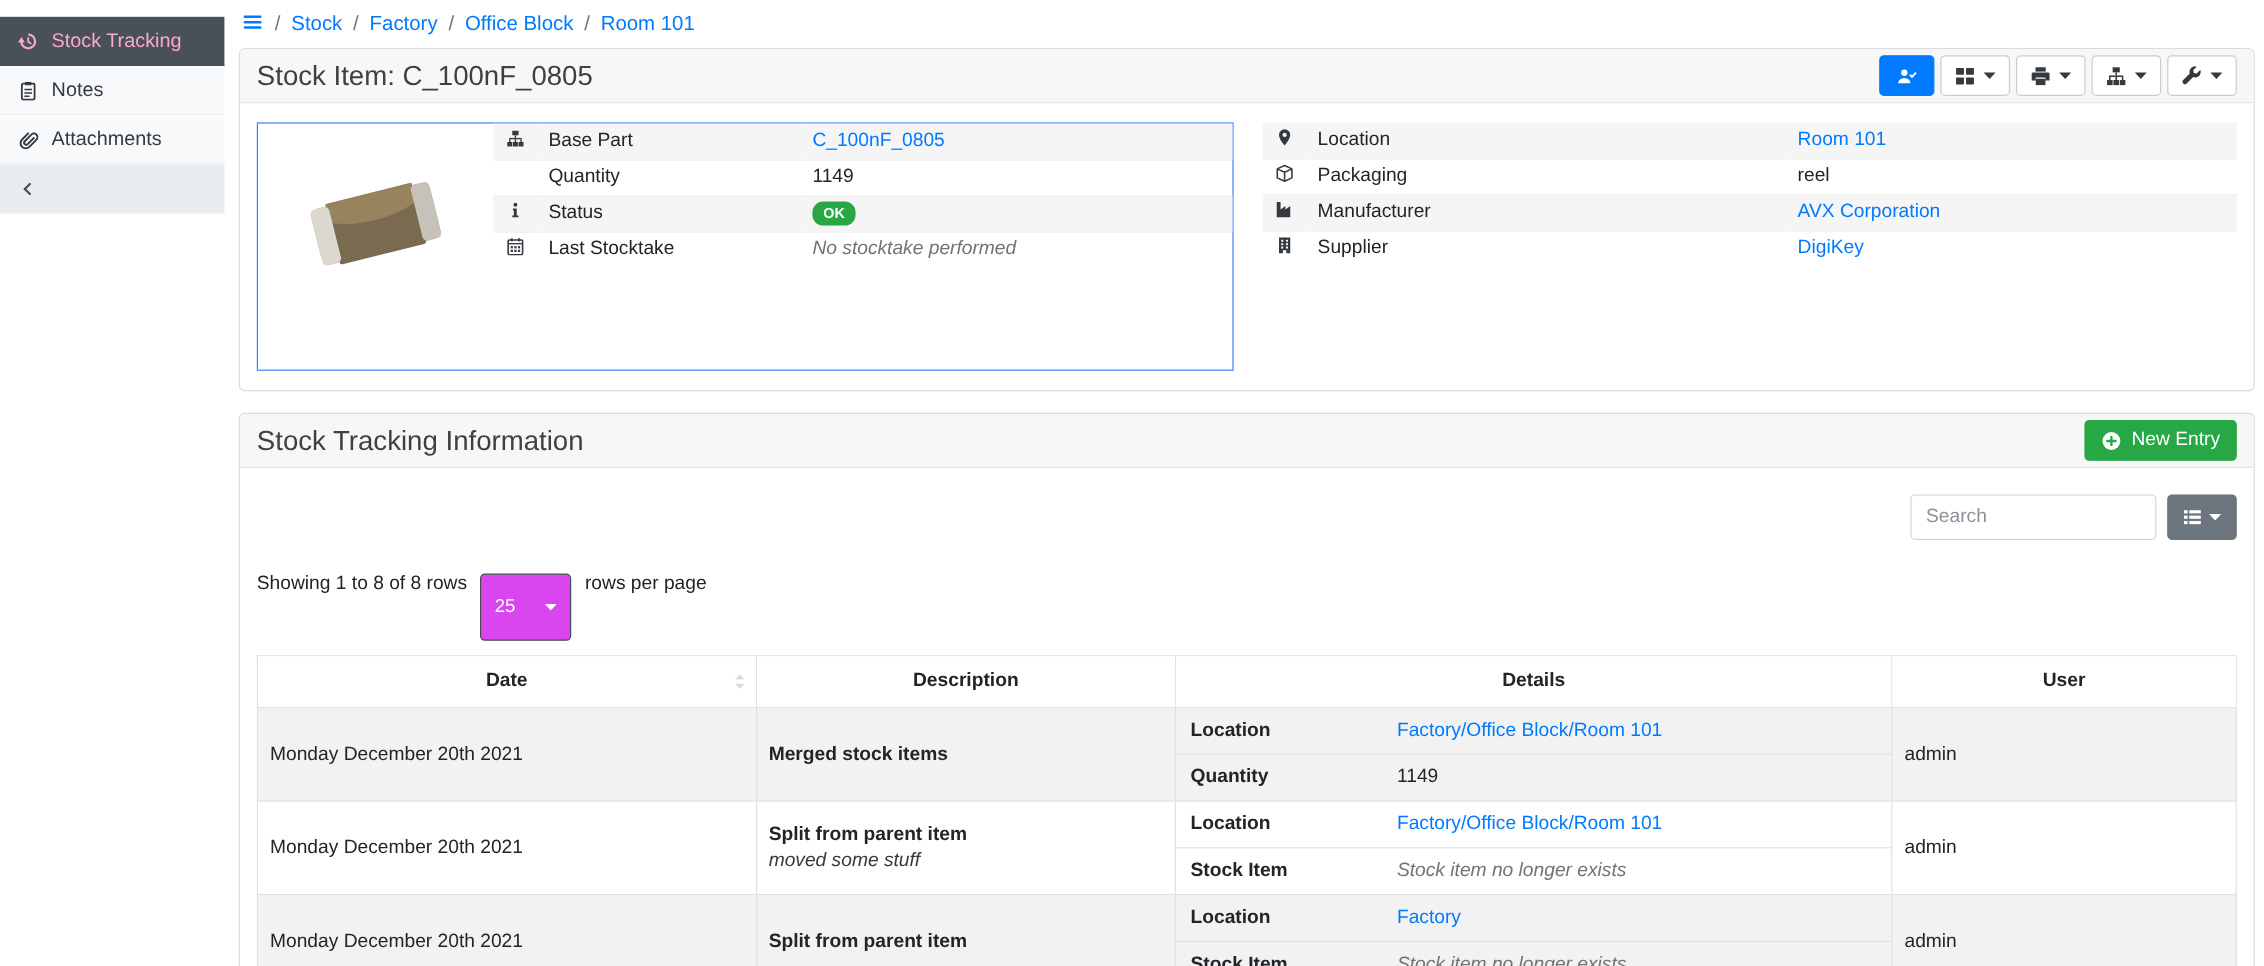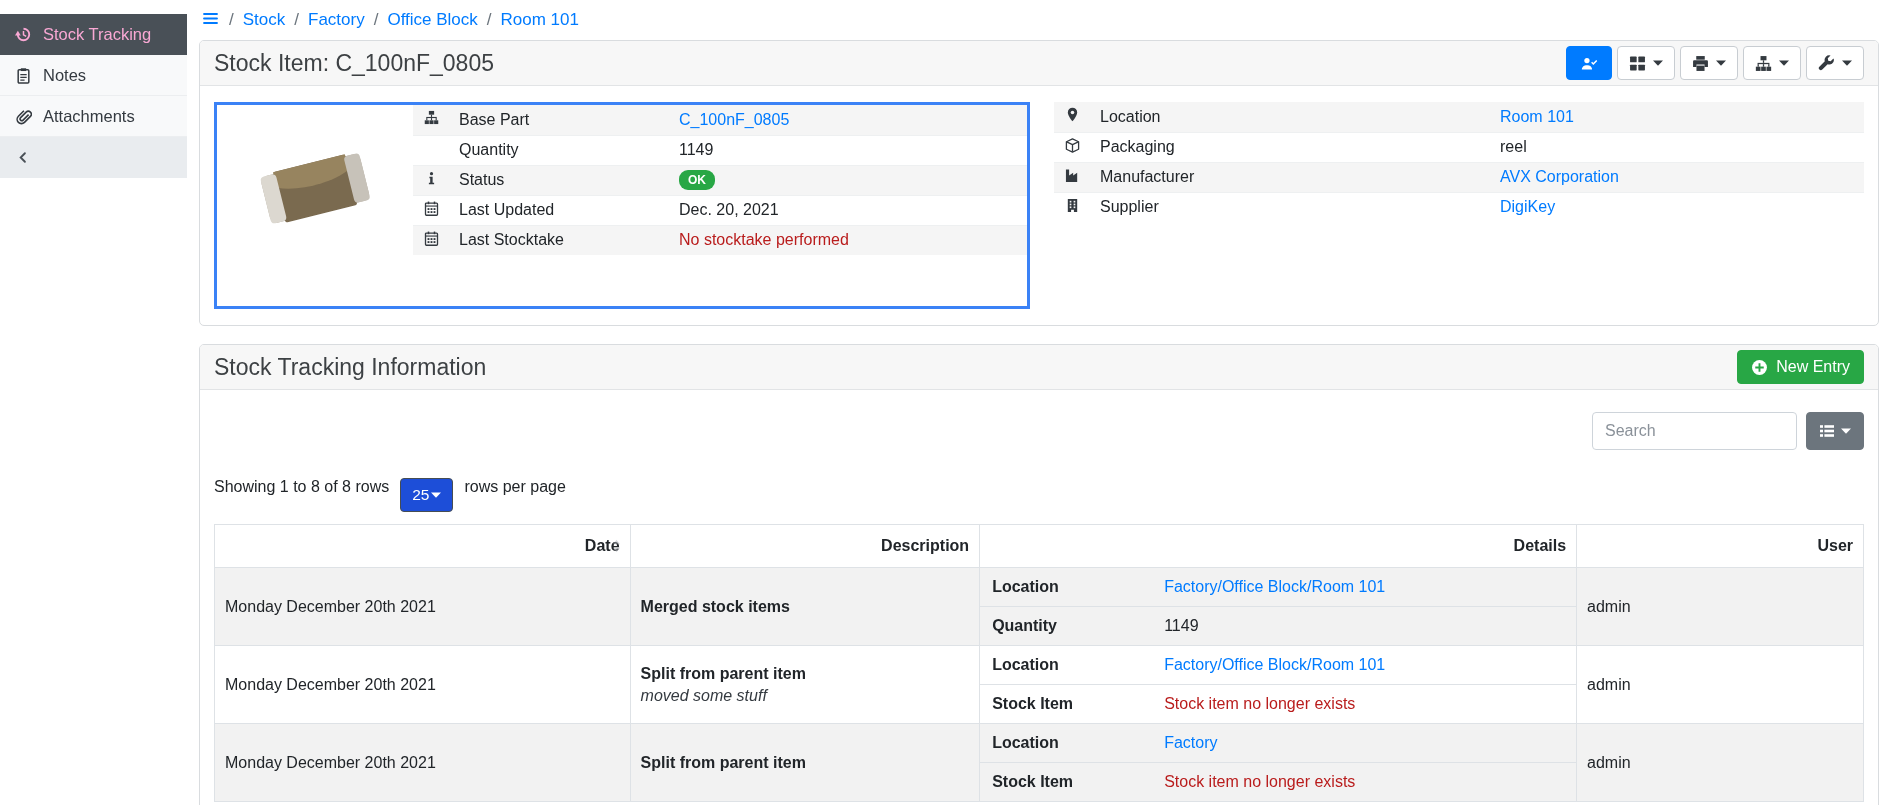--- a/index.html
+++ b/index.html
@@ -37,59 +37,59 @@
   .toolbar{display:flex;gap:5px}
   .tb-btn{display:inline-flex;align-items:center;justify-content:center;gap:7px;height:34px;
     min-width:46px;padding:0 11px;border-radius:4px;border:1px solid #c8cdd2;background:#fff;
     color:#343a40;cursor:pointer}
   .tb-btn .icon{width:17px;height:17px}
   .tb-btn .caret{width:10px;height:6px}
   .tb-btn.primary{background:#007bff;border-color:#007bff;color:#fff}
 
   
   .details-body{display:flex;gap:24px;padding:16px 14px}
-  .media-box{flex:1;display:flex;align-items:flex-start;border:3px solid #3b82f6;min-height:207px;background:#fff}
+  .media-box{flex:1;display:flex;align-items:flex-start;border:1px solid #3b82f6;min-height:207px;background:#fff}
   .thumb{width:196px;flex:0 0 196px;display:flex;align-items:center;justify-content:center;padding:20px 10px}
   .thumb svg{width:150px;height:125px}
   .right-box{flex:1}
 
   .kv-table{width:100%;border-collapse:collapse;font-size:16px}
   .kv-table td{padding:4px 10px;height:30px;border-top:1px solid #eef0f1;vertical-align:middle}
   .kv-table tr:first-child td{border-top:none}
   .kv-table tr:nth-child(odd){background:#f5f5f5}
   .kv-table td.ic{width:36px;text-align:center;color:#343a40}
   .kv-table td.ic .icon{width:15px;height:15px}
   .kv-left td.k{width:220px}
   .kv-right td.k{width:400px}
   .badge-ok{display:inline-block;background:#28a745;color:#fff;font-size:12px;font-weight:bold;
     line-height:1;padding:4px 9px;border-radius:9px}
-  .muted-italic{color:#b91c1c}
+  .muted-italic{font-style:italic;color:#737373}
 
   
   .btn-new-entry{display:inline-flex;align-items:center;gap:8px;background:#28a745;
     border:1px solid #28a745;color:#fff;font-size:16px;padding:7px 13px;border-radius:4px;cursor:pointer}
   .btn-new-entry .icon{width:17px;height:17px}
 
   .panel-body2{padding:14px}
   .table-controls{display:flex;justify-content:flex-end;align-items:center;gap:9px;padding:8px 0 0}
   .search-input{width:205px;height:38px;border:1px solid #ced4da;border-radius:4px;
     padding:0 12px;font-size:16px;color:#495057}
   .search-input::placeholder{color:#8a9199}
   .btn-columns{display:inline-flex;align-items:center;justify-content:center;gap:6px;width:58px;height:38px;
     background:#6c757d;border:1px solid #6c757d;border-radius:4px;color:#fff;cursor:pointer}
   .btn-columns .icon{width:16px;height:16px}
   .btn-columns .caret,.btn-pagesize .caret{width:10px;height:6px}
 
   .pagination-info{display:flex;align-items:flex-start;gap:11px;margin:28px 0 12px;color:#212529}
-  .btn-pagesize{display:inline-flex;align-items:center;gap:2px;background:#1d4ed8;
-    border:1px solid #464d53;color:#fff;font-size:15.5px;padding:7px 11px;border-radius:4px;cursor:pointer}
+  .btn-pagesize{display:inline-flex;align-items:center;gap:25px;background:#d946ef;
+    border:1px solid #464d53;color:#fff;font-size:15.5px;padding:18px 11px;border-radius:4px;cursor:pointer}
 
   .data-table{width:100%;border-collapse:collapse;font-size:16px}
   .data-table th,.data-table td{border:1px solid #dee2e6}
-  .data-table th{text-align:right;font-weight:bold;padding:12px 10px;position:relative;background:#fff}
+  .data-table th{text-align:center;font-weight:bold;padding:12px 10px;position:relative;background:#fff}
   .data-table th:nth-child(1){width:25.2%}
   .data-table th:nth-child(2){width:21.2%}
   .data-table th:nth-child(3){width:36.2%}
   .data-table th .sort{position:absolute;right:8px;top:50%;transform:translateY(-50%);
     width:11px;height:15px;color:#aab0b6}
   .data-table tbody tr:nth-child(odd){background:#f2f2f2}
   .data-table td{vertical-align:middle;padding:10px}
   .data-table td.c-details{padding:0;vertical-align:top}
   .desc-title{font-weight:bold}
   .desc-note{font-style:italic;margin-top:4px;color:#343a40}
@@ -297,38 +297,20 @@
                         <rect x="1.6" y="2.2" width="12.8" height="13" rx="1" fill="none" stroke="currentColor" stroke-width="1.4"></rect>
                         <rect x="1.6" y="4.8" width="12.8" height="1.2"></rect>
                         <rect x="3.8" y="7.6" width="2" height="2"></rect>
                         <rect x="7" y="7.6" width="2" height="2"></rect>
                         <rect x="10.2" y="7.6" width="2" height="2"></rect>
                         <rect x="3.8" y="10.8" width="2" height="2"></rect>
                         <rect x="7" y="10.8" width="2" height="2"></rect>
                         <rect x="10.2" y="10.8" width="2" height="2"></rect>
                       </svg>
                     </span></td>
-                  <td class="k">Last Updated</td>
-                  <td class="v"><span>Dec. 20, 2021</span></td>
-                </tr>
-                <tr>
-                  <td class="ic"><span class="icon">
-                      <svg viewBox="0 0 16 16" fill="currentColor">
-                        <rect x="4" y="0.6" width="1.6" height="2.8"></rect>
-                        <rect x="10.4" y="0.6" width="1.6" height="2.8"></rect>
-                        <rect x="1.6" y="2.2" width="12.8" height="13" rx="1" fill="none" stroke="currentColor" stroke-width="1.4"></rect>
-                        <rect x="1.6" y="4.8" width="12.8" height="1.2"></rect>
-                        <rect x="3.8" y="7.6" width="2" height="2"></rect>
-                        <rect x="7" y="7.6" width="2" height="2"></rect>
-                        <rect x="10.2" y="7.6" width="2" height="2"></rect>
-                        <rect x="3.8" y="10.8" width="2" height="2"></rect>
-                        <rect x="7" y="10.8" width="2" height="2"></rect>
-                        <rect x="10.2" y="10.8" width="2" height="2"></rect>
-                      </svg>
-                    </span></td>
                   <td class="k">Last Stocktake</td>
                   <td class="v"><span class="muted-italic">No stocktake performed</span></td>
                 </tr>
               </tbody>
           </table>
         </div>
         <div class="right-box">
           <table class="kv-table kv-right">
             <tbody>
                 <tr>

